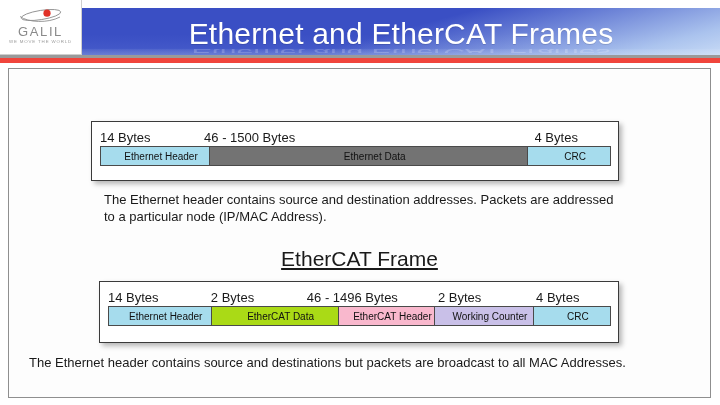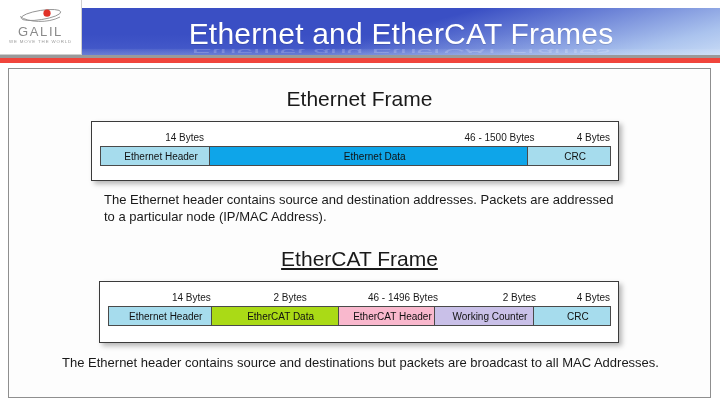--- a/index.html
+++ b/index.html
@@ -154,23 +154,23 @@
   .bytes-row, .blocks-row {
     position: absolute;
     left: 8px; right: 8px;
     display: flex;
   }
   .bytes-row  { top: 8px;  height: 15px; }
   .blocks-row { top: 24px; height: 20px; }
 
   .byte-label {
     font-family: "Liberation Sans", sans-serif;
-    font-size: 10px;
+    font-size: 13px;
     color: #1a1a1a;
-    text-align: right;
+    text-align: left;
     line-height: 15px;
     white-space: nowrap;
     overflow: hidden;
   }
 
   .block {
     font-family: "Liberation Sans", sans-serif;
     font-size: 10px;
     color: #111111;
     text-align: center;
@@ -189,21 +189,21 @@
     font-size: 13px;
     color: #1a1a1a;
     line-height: 17px;
   }
   #eth-desc {
     left: 95px; top: 122px; width: 520px;
     text-align: left;
   }
   #ecat-desc {
     left: 20px; top: 285px; width: 663px;
-    text-align: center;
+    text-align: left;
   }
 </style>
 </head>
 <body>
 
 <div id="slide">
 
   <div class="header">
     <div class="slide-title">Ethernet and EtherCAT Frames</div>
     <div class="title-reflection">Ethernet and EtherCAT Frames</div>
@@ -218,31 +218,30 @@
     </svg>
     <div class="logo-name">GALIL</div>
     <div class="logo-tag">WE MOVE THE WORLD</div>
   </div>
 
   <div class="gray-rule"></div>
   <div class="red-rule"></div>
 
   <div class="panel">
 
-    <div class="section-title" id="eth-title">Ethernet Frame</div>
 
     <div class="framebox" id="eth-box">
       <div class="bytes-row" id="eth-bytes">
           <div class="byte-label" style="flex: 200 0 0px;">14 Bytes</div>
           <div class="byte-label" style="flex: 635 0 0px;">46 - 1500 Bytes</div>
           <div class="byte-label" style="flex: 145 0 0px;">4 Bytes</div>
         </div>
       <div class="blocks-row" id="eth-blocks">
           <div class="block" style="flex: 200 0 0px; background: rgb(166, 220, 237);">Ethernet Header</div>
-          <div class="block" style="flex: 635 0 0px; background: #0ea5e9;">Ethernet Data</div>
+          <div class="block" style="flex: 635 0 0px; background: #737373;">Ethernet Data</div>
           <div class="block" style="flex: 145 0 0px; background: rgb(166, 220, 237);">CRC</div>
         </div>
     </div>
 
     <div class="body-text" id="eth-desc">The Ethernet header contains source and destination addresses. Packets are addressed to a particular node (IP/MAC Address).</div>
 
     <div class="section-title" id="ecat-title">EtherCAT Frame</div>
 
     <div class="framebox" id="ecat-box">
       <div class="bytes-row" id="ecat-bytes">

